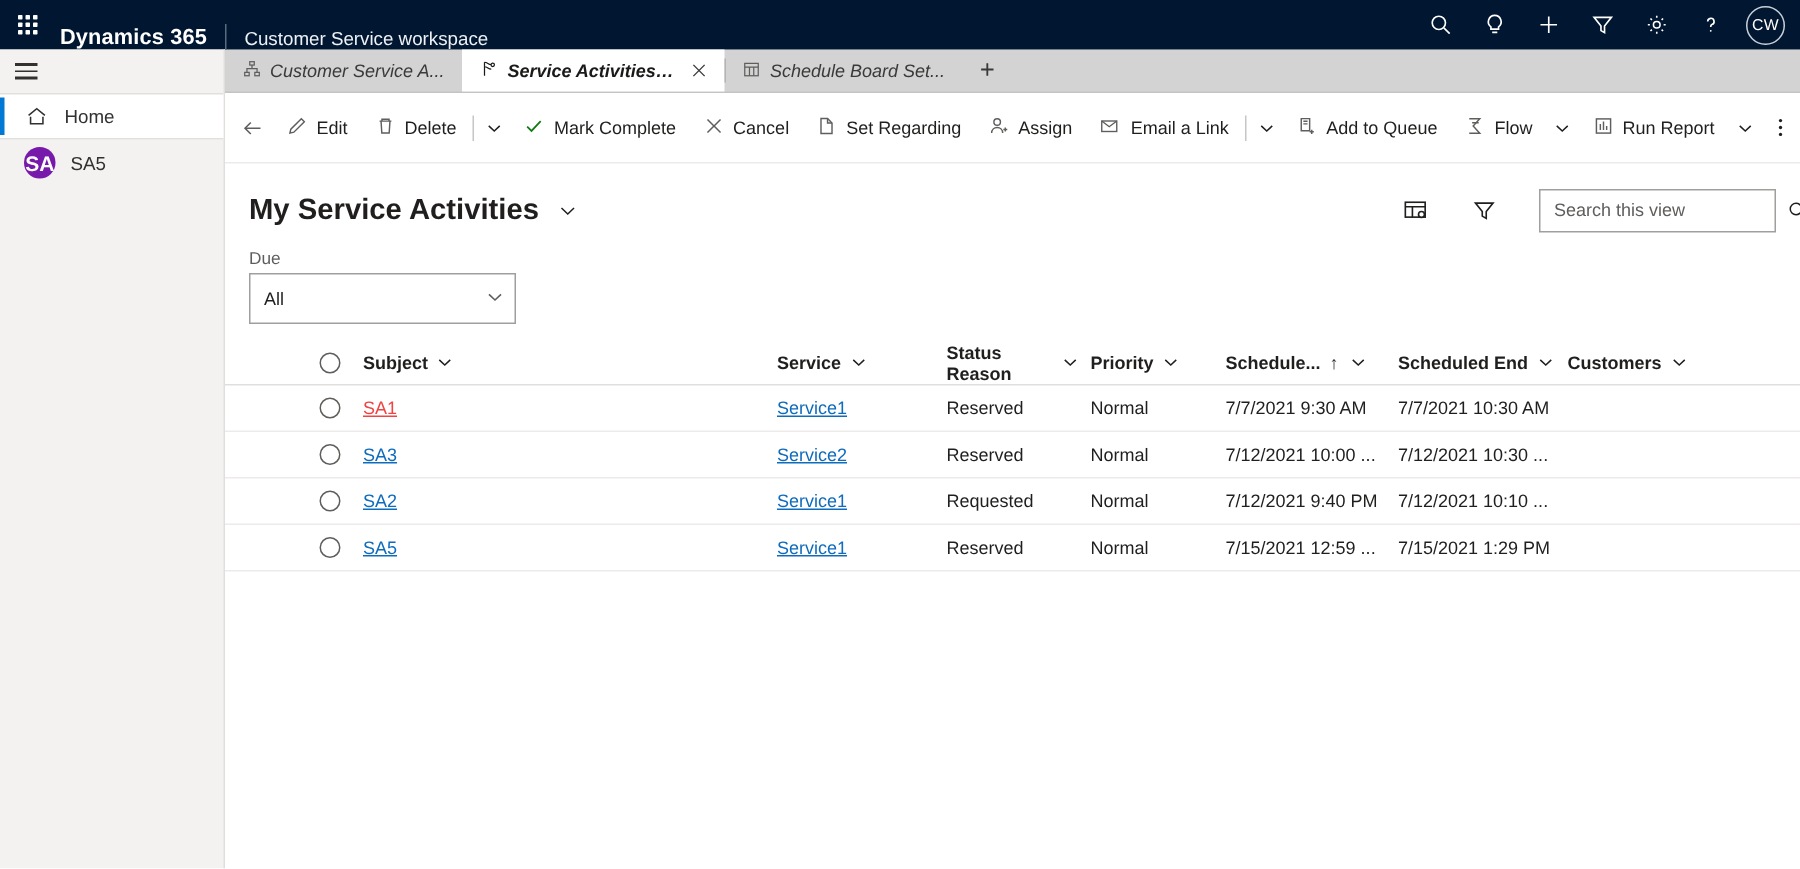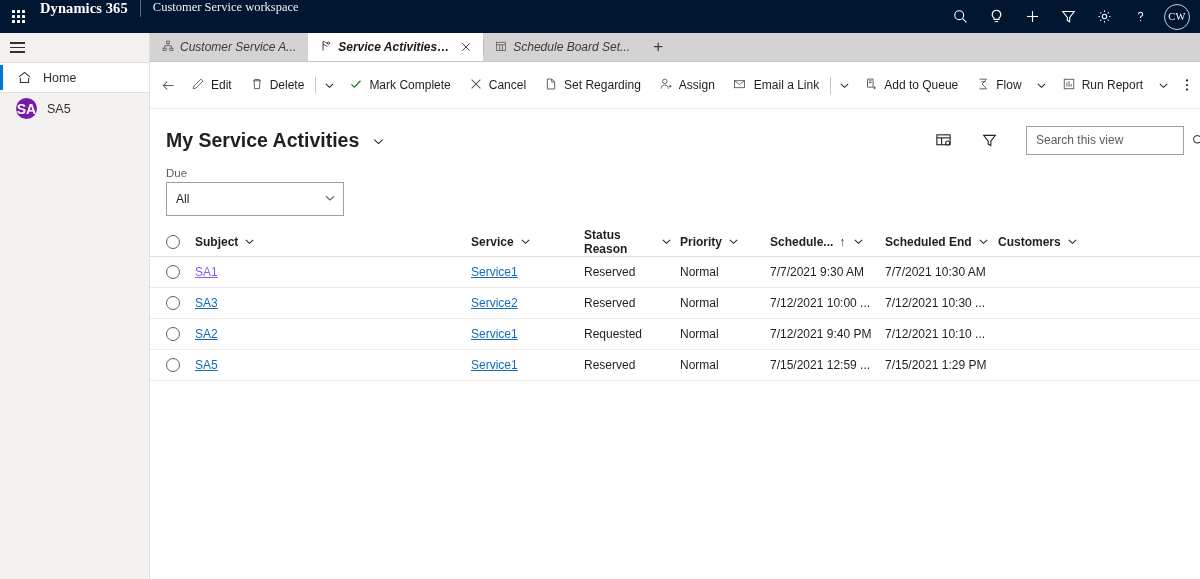--- a/index.html
+++ b/index.html
@@ -7,21 +7,21 @@
     width: 1200px; height: 579px;
     font-family: "Liberation Sans", sans-serif;
     background: #ffffff;
     overflow: hidden;
   }
   body { position: relative; }
 
   
   .topnav {
     height: 33px; background: #001631; color: #ffffff;
-    display: flex; align-items: flex-start; position: relative; font-family: Liberation Serif, serif;
+    display: flex; align-items: flex-end; position: relative;
   }
   .waffle {
     width: 36px; height: 33px; display: flex; align-items: center;
     justify-content: center; cursor: pointer;
   }
   .waffle-grid {
     display: grid; grid-template-columns: repeat(3, 3px);
     grid-template-rows: repeat(3, 3px); gap: 2px;
   }
   .waffle-grid i { width: 3px; height: 3px; background: #fff; border-radius: .5px; display:block;}
@@ -158,21 +158,21 @@
     width: 178px; height: 34px; border: 1px solid #a19f9d; background: #fff;
     display: flex; align-items: center; padding: 0 7px 0 9px;
     font-size: 12px; color: #201f1e; cursor: pointer;
   }
   .dueselect .cv { margin-left: auto; color:#605e5c; }
 
   
   .grid { margin-top: 11px; }
   .grow {
     display: flex; align-items: center; height: 31px;
-    border-bottom: 1px solid #edebe9; font-size: 12px; color: #201f1e;
+    border-bottom: 1px solid #edebe9; font-size: 12px; color: #201f1e; padding-left: 47px;
   }
   .ghead {
     height: 30px; border-bottom: 1px solid #e1dfdd; font-weight: bold;
     font-size: 12px; color: #201f1e;
   }
   .c-check { width: 45px; display: flex; align-items: center; justify-content: center; flex:0 0 45px;}
   .circle {
     width: 14px; height: 14px; border-radius: 50%; border: 1px solid #605e5c; cursor: pointer;
   }
   .c-subject  { flex: 0 0 276px; }
@@ -565,21 +565,21 @@
               <path d="M2 4.3L6 8l4-3.7"></path>
             </svg>
         </span>
       </div>
     </div>
 
     <div class="grow">
       <div class="c-check">
           <span class="circle"></span>
         </div>
-      <div class="c-subject cell"><span class="link" style="color: #8b5cf6;">SA1</span></div>
+      <div class="c-subject cell"><span class="link" style="color: #ef4444;">SA1</span></div>
       <div class="c-service cell"><span class="link" style="color: rgb(15, 108, 189);">Service1</span></div>
       <div class="c-status cell">Reserved</div>
       <div class="c-priority cell">Normal</div>
       <div class="c-start cell">7/7/2021 9:30 AM</div>
       <div class="c-end cell">7/7/2021 10:30 AM</div>
       <div class="c-cust cell"></div>
     </div>
 
     <div class="grow">
       <div class="c-check">

